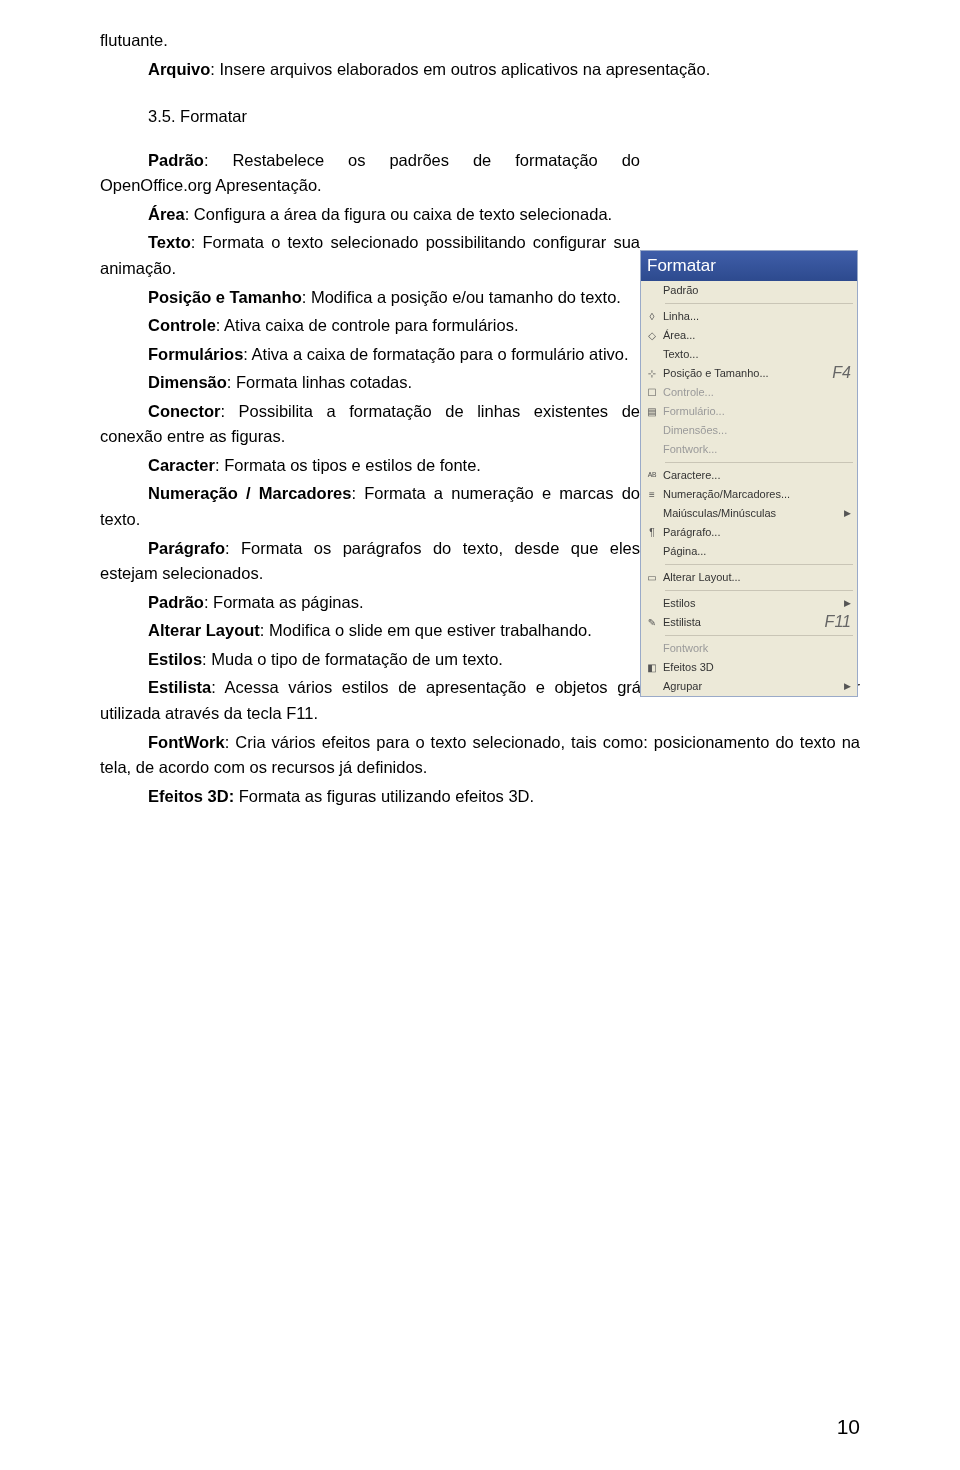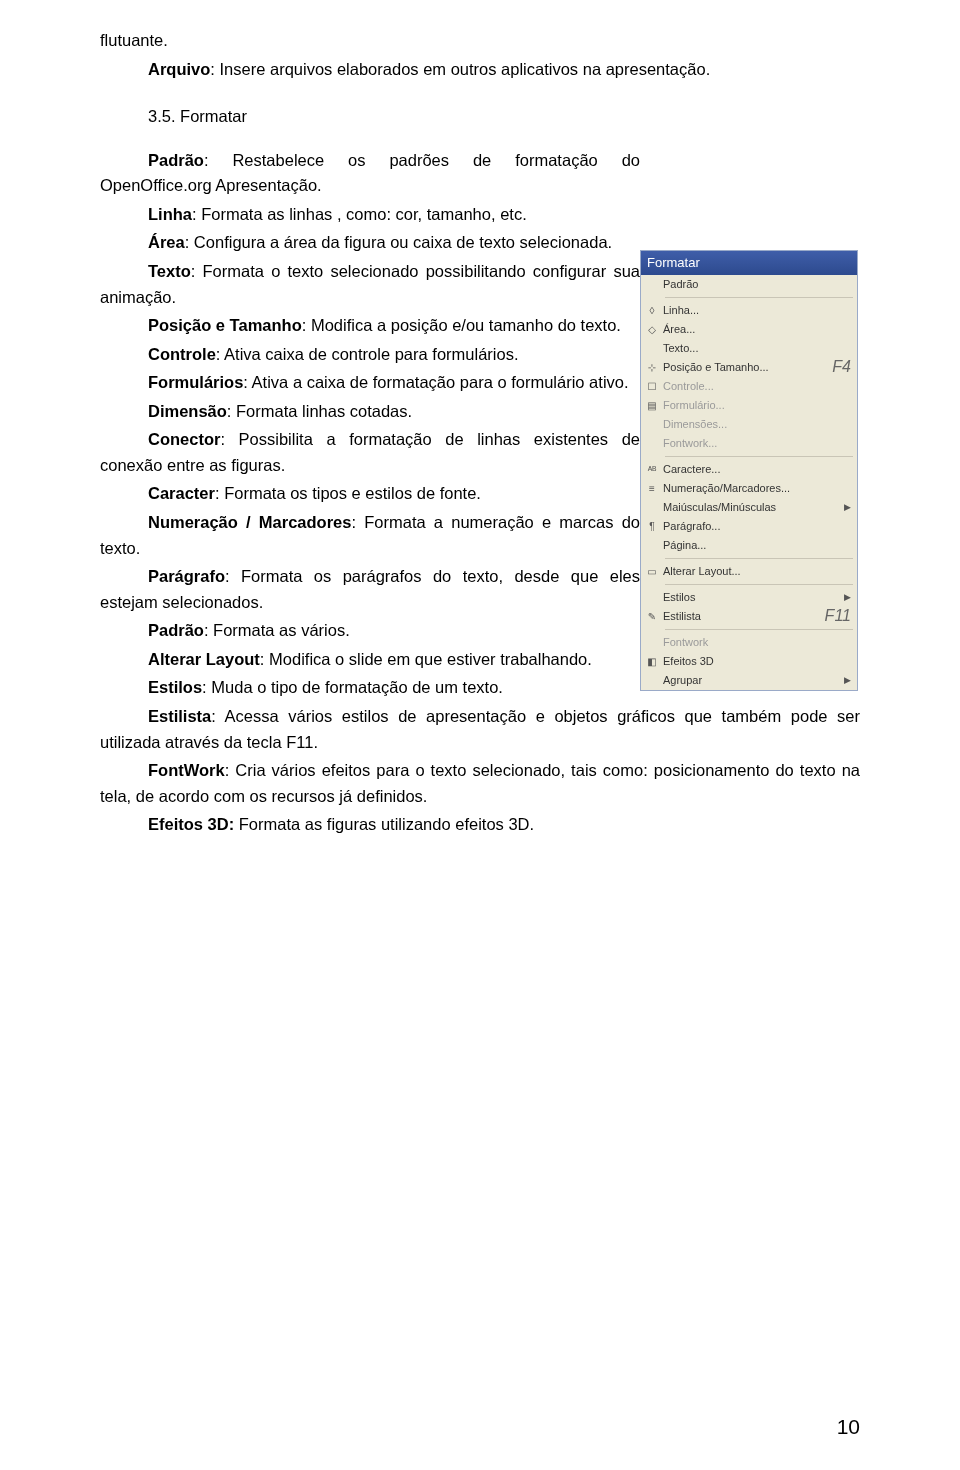--- a/index.html
+++ b/index.html
@@ -28,21 +28,21 @@
     border: 1px solid #9aaac8;
     background: #ece9d8;
     font-family: Tahoma, Arial, sans-serif;
     font-size: 11px;
     color: #333;
   }
   .menu-title {
     background: linear-gradient(#3f5ea9,#2d4a8e);
     color: #fff;
     padding: 2px 6px;
-    font-size: 13px;
+    font-size: 17px;
   }
   .menu-row {
     display: flex;
     align-items: center;
     height: 19px;
     padding: 0 6px 0 0;
   }
   .menu-icon {
     width: 22px;
     height: 18px;
@@ -74,23 +74,20 @@
   </div>
 </div>
 
 <div class="heading">3.5. Formatar</div>
 
 <div class="text-col">
   <div class="para ind">
     <span class="b">Padrão</span><span>: Restabelece os padrões de formatação do OpenOffice.org Apresentação.</span>
   </div>
   <div class="para ind">
-    <span class="b">Linha</span><span>: Formata as linhas , como: cor, tamanho, etc.</span>
-  </div>
-  <div class="para ind">
     <span class="b">Área</span><span>: Configura a área da figura ou caixa de texto selecionada.</span>
   </div>
   <div class="para ind">
     <span class="b">Texto</span><span>: Formata o texto selecionado possibilitando configurar sua animação.</span>
   </div>
   <div class="para ind">
     <span class="b">Posição e Tamanho</span><span>: Modifica a posição e/ou tamanho do texto.</span>
   </div>
   <div class="para ind">
     <span class="b">Controle</span><span>: Ativa caixa de controle para formulários.</span>
@@ -110,21 +107,21 @@
   <div class="para ind">
     <span class="b">Numeração / Marcadores</span><span>: Formata a numeração e marcas do texto.</span>
   </div>
   <div class="para ind">
     <span class="b">Parágrafo</span><span>: Formata os parágrafos do texto, desde que eles estejam selecionados.</span>
   </div>
 </div>
 
 <div class="full">
   <div class="para ind">
-    <span class="b">Padrão</span><span>: Formata as vários.</span>
+    <span class="b">Padrão</span><span>: Formata as páginas.</span>
   </div>
   <div class="para ind">
     <span class="b">Alterar Layout</span><span>: Modifica o slide em que estiver trabalhando.</span>
   </div>
   <div class="para ind">
     <span class="b">Estilos</span><span>: Muda o tipo de formatação de um texto.</span>
   </div>
   <div class="para ind">
     <span class="b">Estilista</span><span>: Acessa vários estilos de apresentação e objetos gráficos que também pode ser utilizada através da tecla F11.</span>
   </div>

